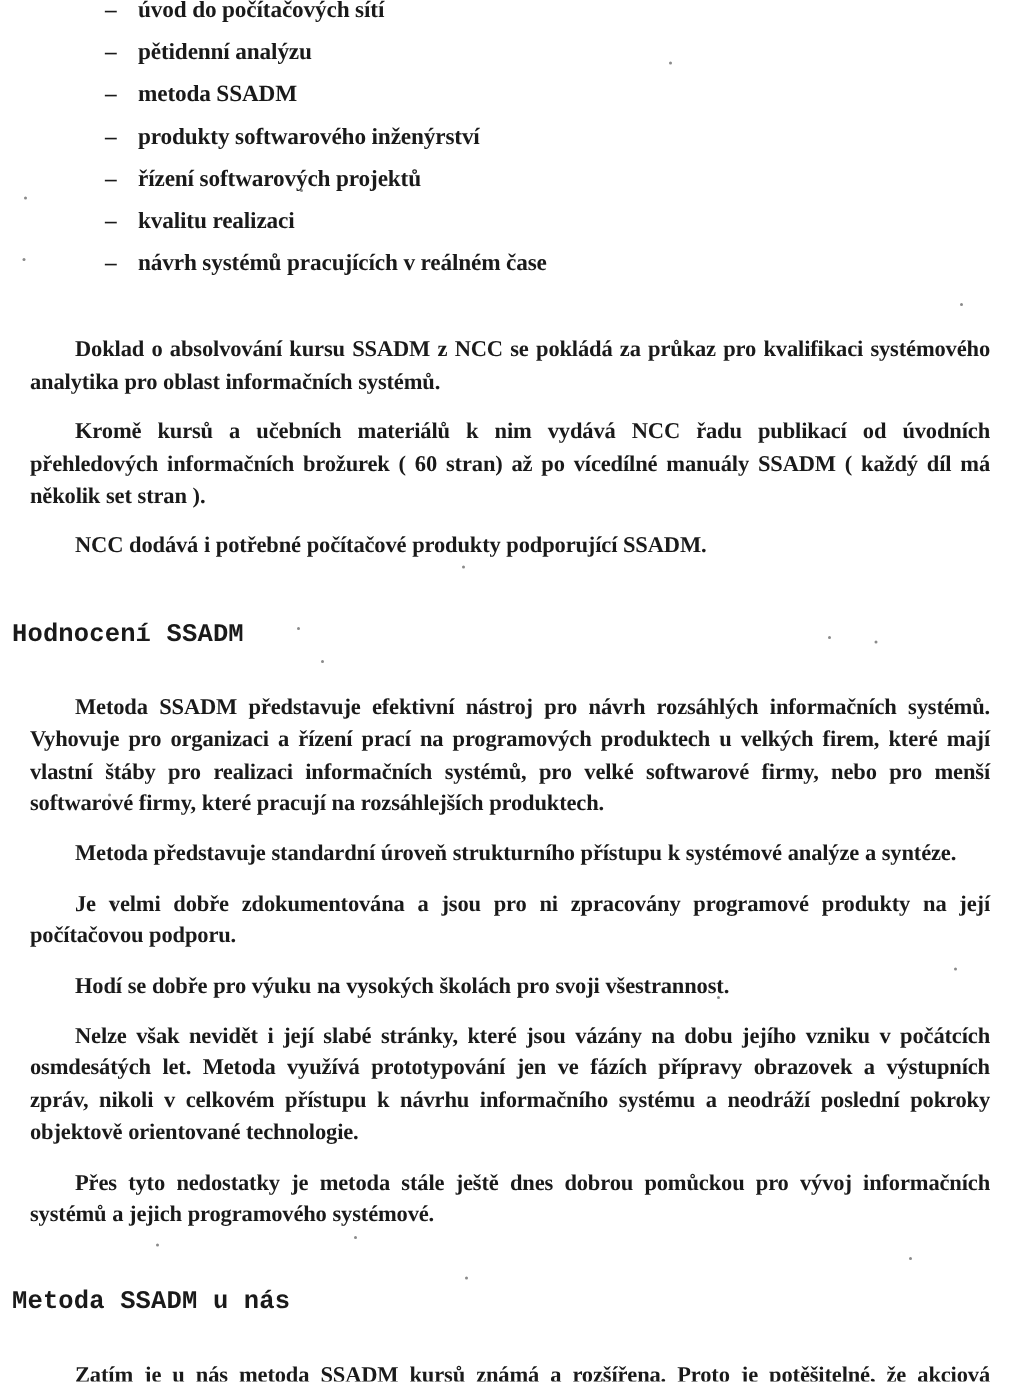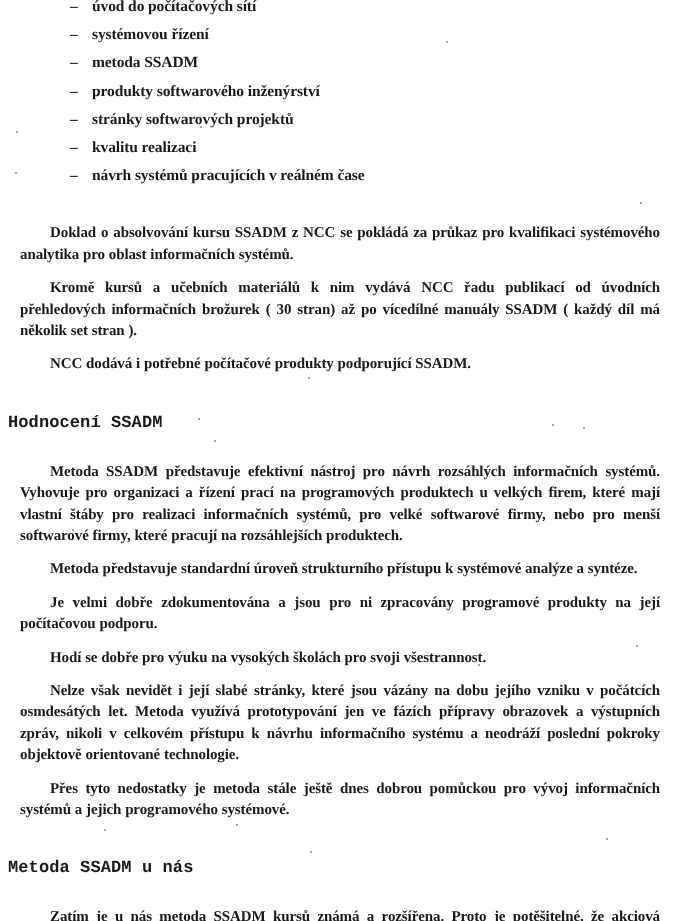--- a/index.html
+++ b/index.html
@@ -137,48 +137,48 @@
 
   <div class="content">
 
     <ul class="bullet-list scan">
       <li class="bullet-item">
         <span class="bullet-dash">–</span>
         <span class="bullet-text">úvod do počítačových sítí</span>
       </li>
       <li class="bullet-item">
         <span class="bullet-dash">–</span>
-        <span class="bullet-text">systémovou řízení</span>
+        <span class="bullet-text">pětidenní analýzu</span>
       </li>
       <li class="bullet-item">
         <span class="bullet-dash">–</span>
         <span class="bullet-text">metoda SSADM</span>
       </li>
       <li class="bullet-item">
         <span class="bullet-dash">–</span>
         <span class="bullet-text">produkty softwarového inženýrství</span>
       </li>
       <li class="bullet-item">
         <span class="bullet-dash">–</span>
-        <span class="bullet-text">stránky softwarových projektů</span>
+        <span class="bullet-text">řízení softwarových projektů</span>
       </li>
       <li class="bullet-item">
         <span class="bullet-dash">–</span>
         <span class="bullet-text">kvalitu realizaci</span>
       </li>
       <li class="bullet-item">
         <span class="bullet-dash">–</span>
         <span class="bullet-text">návrh systémů pracujících v reálném čase</span>
       </li>
     </ul>
 
     <div class="gap-after-list"></div>
 
     <p class="para scan">Doklad o absolvování kursu SSADM z NCC se pokládá za průkaz pro kvalifikaci systémového analytika pro oblast informačních systémů.</p>
-    <p class="para scan">Kromě kursů a učebních materiálů k nim vydává NCC řadu publikací od úvodních přehledových informačních brožurek ( 30 stran) až po vícedílné manuály SSADM ( každý díl má několik set stran ).</p>
+    <p class="para scan">Kromě kursů a učebních materiálů k nim vydává NCC řadu publikací od úvodních přehledových informačních brožurek ( 60 stran) až po vícedílné manuály SSADM ( každý díl má několik set stran ).</p>
     <p class="para scan">NCC dodává i potřebné počítačové produkty podporující SSADM.</p>
 
     <div class="heading-spacer-top"></div>
     <h2 class="heading scan">Hodnocení SSADM</h2>
     <div class="heading-spacer-bottom"></div>
 
     <p class="para scan">Metoda SSADM představuje efektivní nástroj pro návrh rozsáhlých informačních systémů. Vyhovuje pro organizaci a řízení prací na programových produktech u velkých firem, které mají vlastní štáby pro realizaci informačních systémů, pro velké softwarové firmy, nebo pro menší softwarové firmy, které pracují na rozsáhlejších produktech.</p>
     <p class="para scan">Metoda představuje standardní úroveň strukturního přístupu k systémové analýze a syntéze.</p>
     <p class="para scan">Je velmi dobře zdokumentována a jsou pro ni zpracovány programové produkty na její počítačovou podporu.</p>
     <p class="para scan">Hodí se dobře pro výuku na vysokých školách pro svoji všestrannost.</p>

